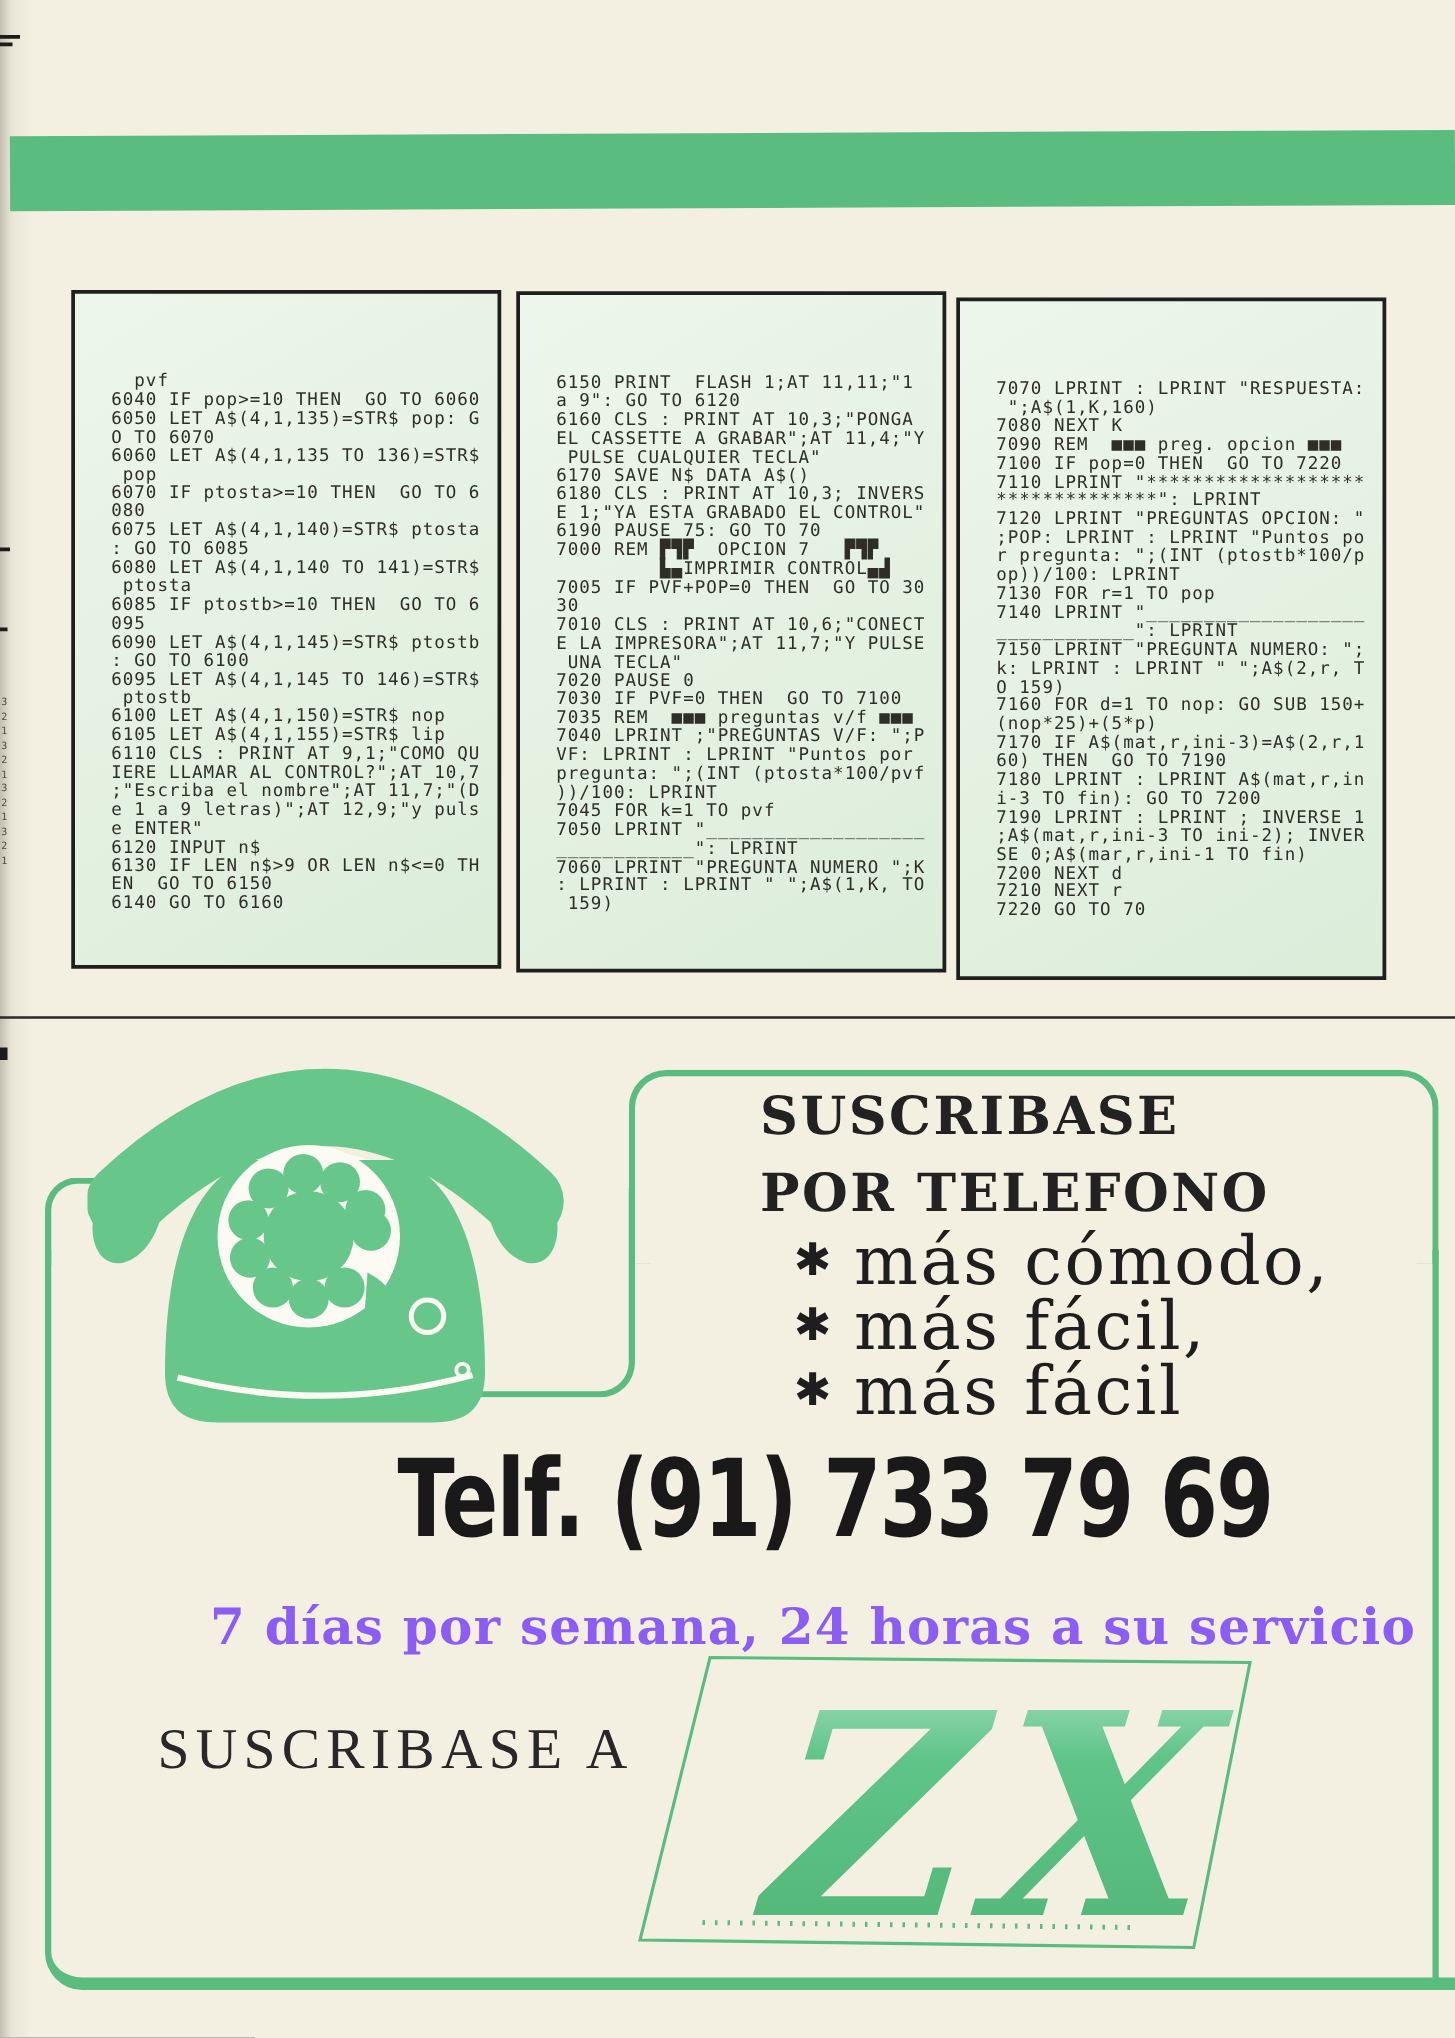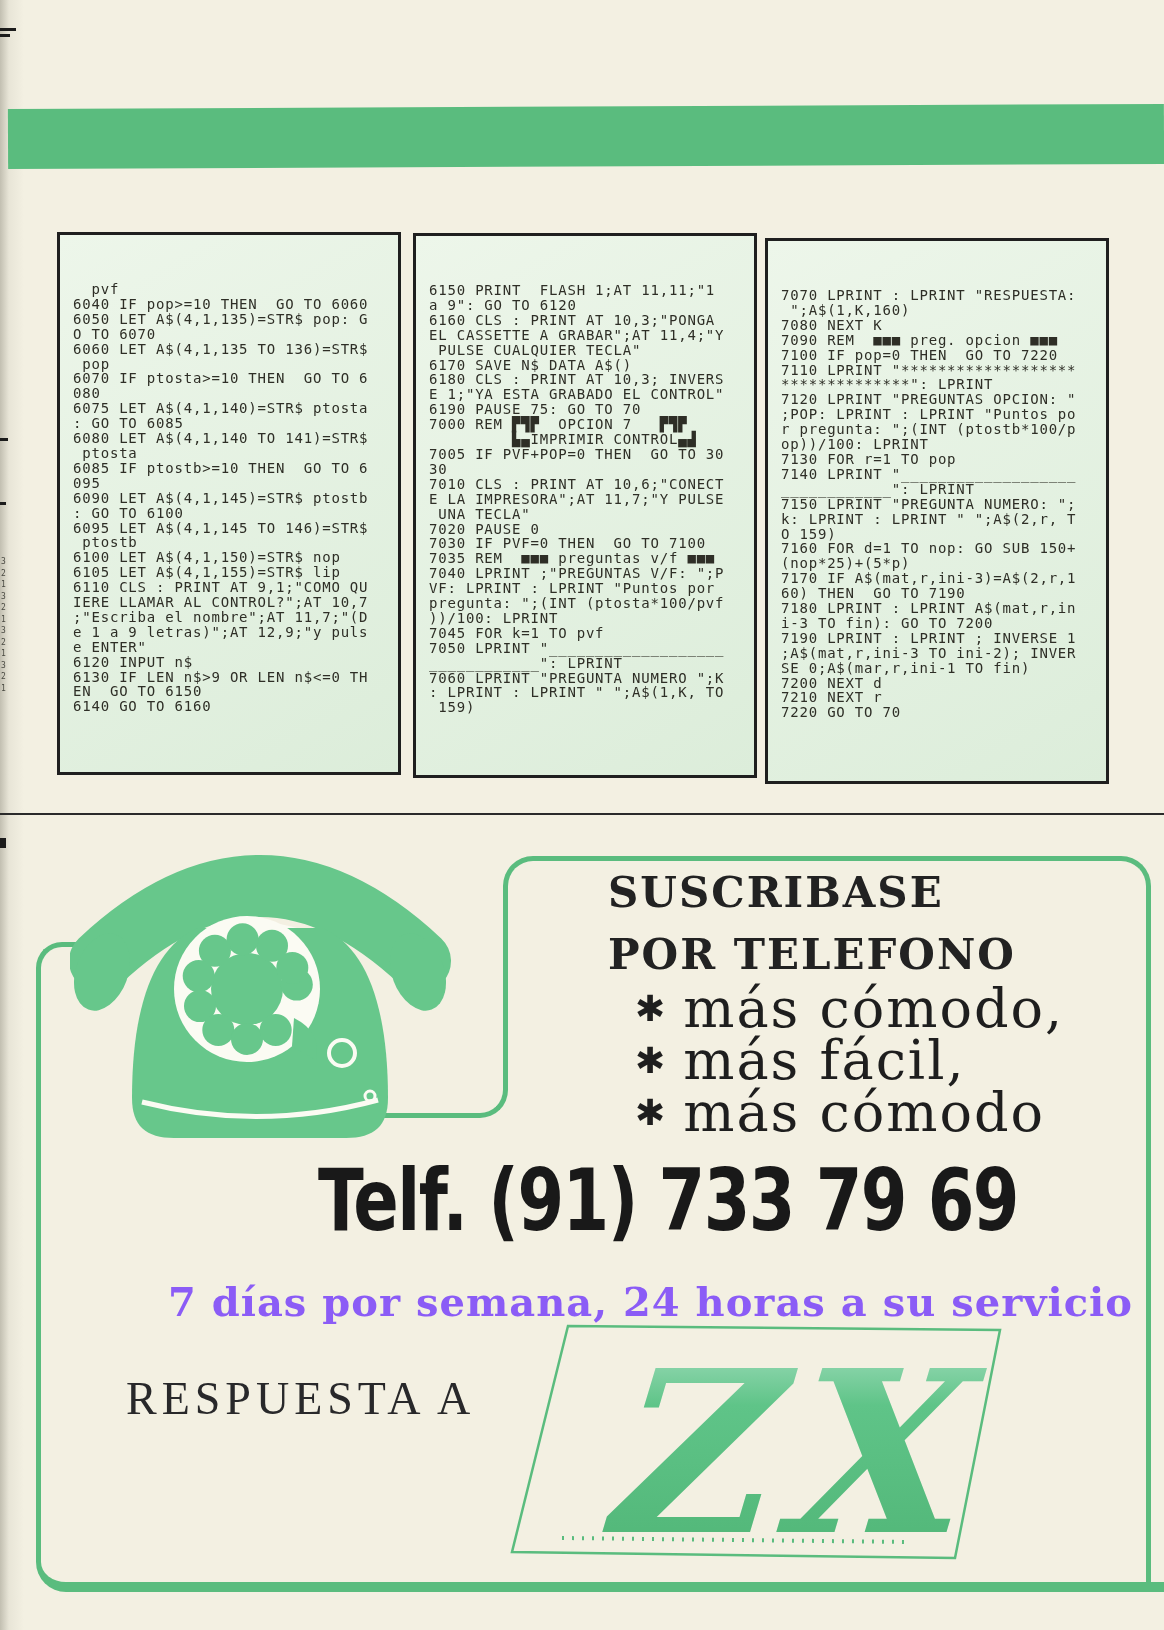--- a/index.html
+++ b/index.html
@@ -7,21 +7,21 @@
   .page{position:relative;width:1164px;height:1630px;background:#f3f0e2;overflow:hidden;
         font-family:"DejaVu Sans",sans-serif;margin:0 auto;}
   .gutter{position:absolute;left:0;top:0;width:24px;height:100%;
         background:linear-gradient(90deg,#c2bfb1 0px,#e8e5d7 9px,rgba(243,240,226,0) 24px);}
   .mark{position:absolute;background:#1b1b1b;}
   .gutter-digits{position:absolute;left:1px;top:556px;margin:0;
         font-family:"DejaVu Sans Mono",monospace;font-size:8px;line-height:11.5px;color:#4a4a42;white-space:pre;}
   .topbar{position:absolute;left:8px;top:109px;width:1156px;height:60px;background:var(--g);
         transform:rotate(-0.25deg);transform-origin:left center;}
   .codebox{position:absolute;background:linear-gradient(150deg,#edf6ea,#dcedda);border:3px solid #1f1f1f;}
-  .codebox pre{margin:0;padding:47px 4px 0 13px;font-family:"DejaVu Sans Mono",monospace;
+  .codebox pre{margin:16px;padding:47px 4px 0 13px;font-family:"DejaVu Sans Mono",monospace;
         font-size:14px;line-height:14.9px;letter-spacing:.8px;color:#2e2e26;}
   #box1{left:57px;top:232px;width:338px;height:537px;}
   #box2{left:413px;top:233px;width:338px;height:539px;}
   #box3{left:765px;top:238px;width:338px;height:540px;}
   .rule{position:absolute;left:0;top:813px;width:1164px;height:2px;background:#2a2a2a;}
   .gl{position:absolute;z-index:1;}
   #cord-top{left:36px;top:942px;width:120px;height:65px;
         border-top:5px solid var(--g);border-left:5px solid var(--g);border-top-left-radius:26px;}
   #frame-main{left:36px;top:1000px;width:1123px;height:582px;
         border-left:5px solid var(--g);border-bottom:10px solid var(--g);border-bottom-left-radius:30px;}
@@ -210,27 +210,27 @@
     <div class="bullet-row">
       <span class="bmark">✱</span>
       <span>más cómodo,</span>
     </div>
     <div class="bullet-row">
       <span class="bmark">✱</span>
       <span>más fácil,</span>
     </div>
     <div class="bullet-row">
       <span class="bmark">✱</span>
-      <span>más cómodo</span>
+      <span>más fácil</span>
     </div>
   </div>
 
   <div class="adtext phonenum">Telf. (91) 733 79 69</div>
   <div class="adtext avail">7 días por semana, 24 horas a su servicio</div>
-  <div class="adtext lead">RESPUESTA A</div>
+  <div class="adtext lead">SUSCRIBASE A</div>
 
   <svg class="zx-svg" viewBox="0 0 510 248">
     <defs>
       <linearGradient id="zxgrad" x1="0" y1="0" x2="0" y2="1">
         <stop offset="0%" stop-color="#ddf3e6"></stop>
         <stop offset="14%" stop-color="#8fd6ae"></stop>
         <stop offset="32%" stop-color="#5fc488"></stop>
         <stop offset="100%" stop-color="#4fb475"></stop>
       </linearGradient>
     </defs>

